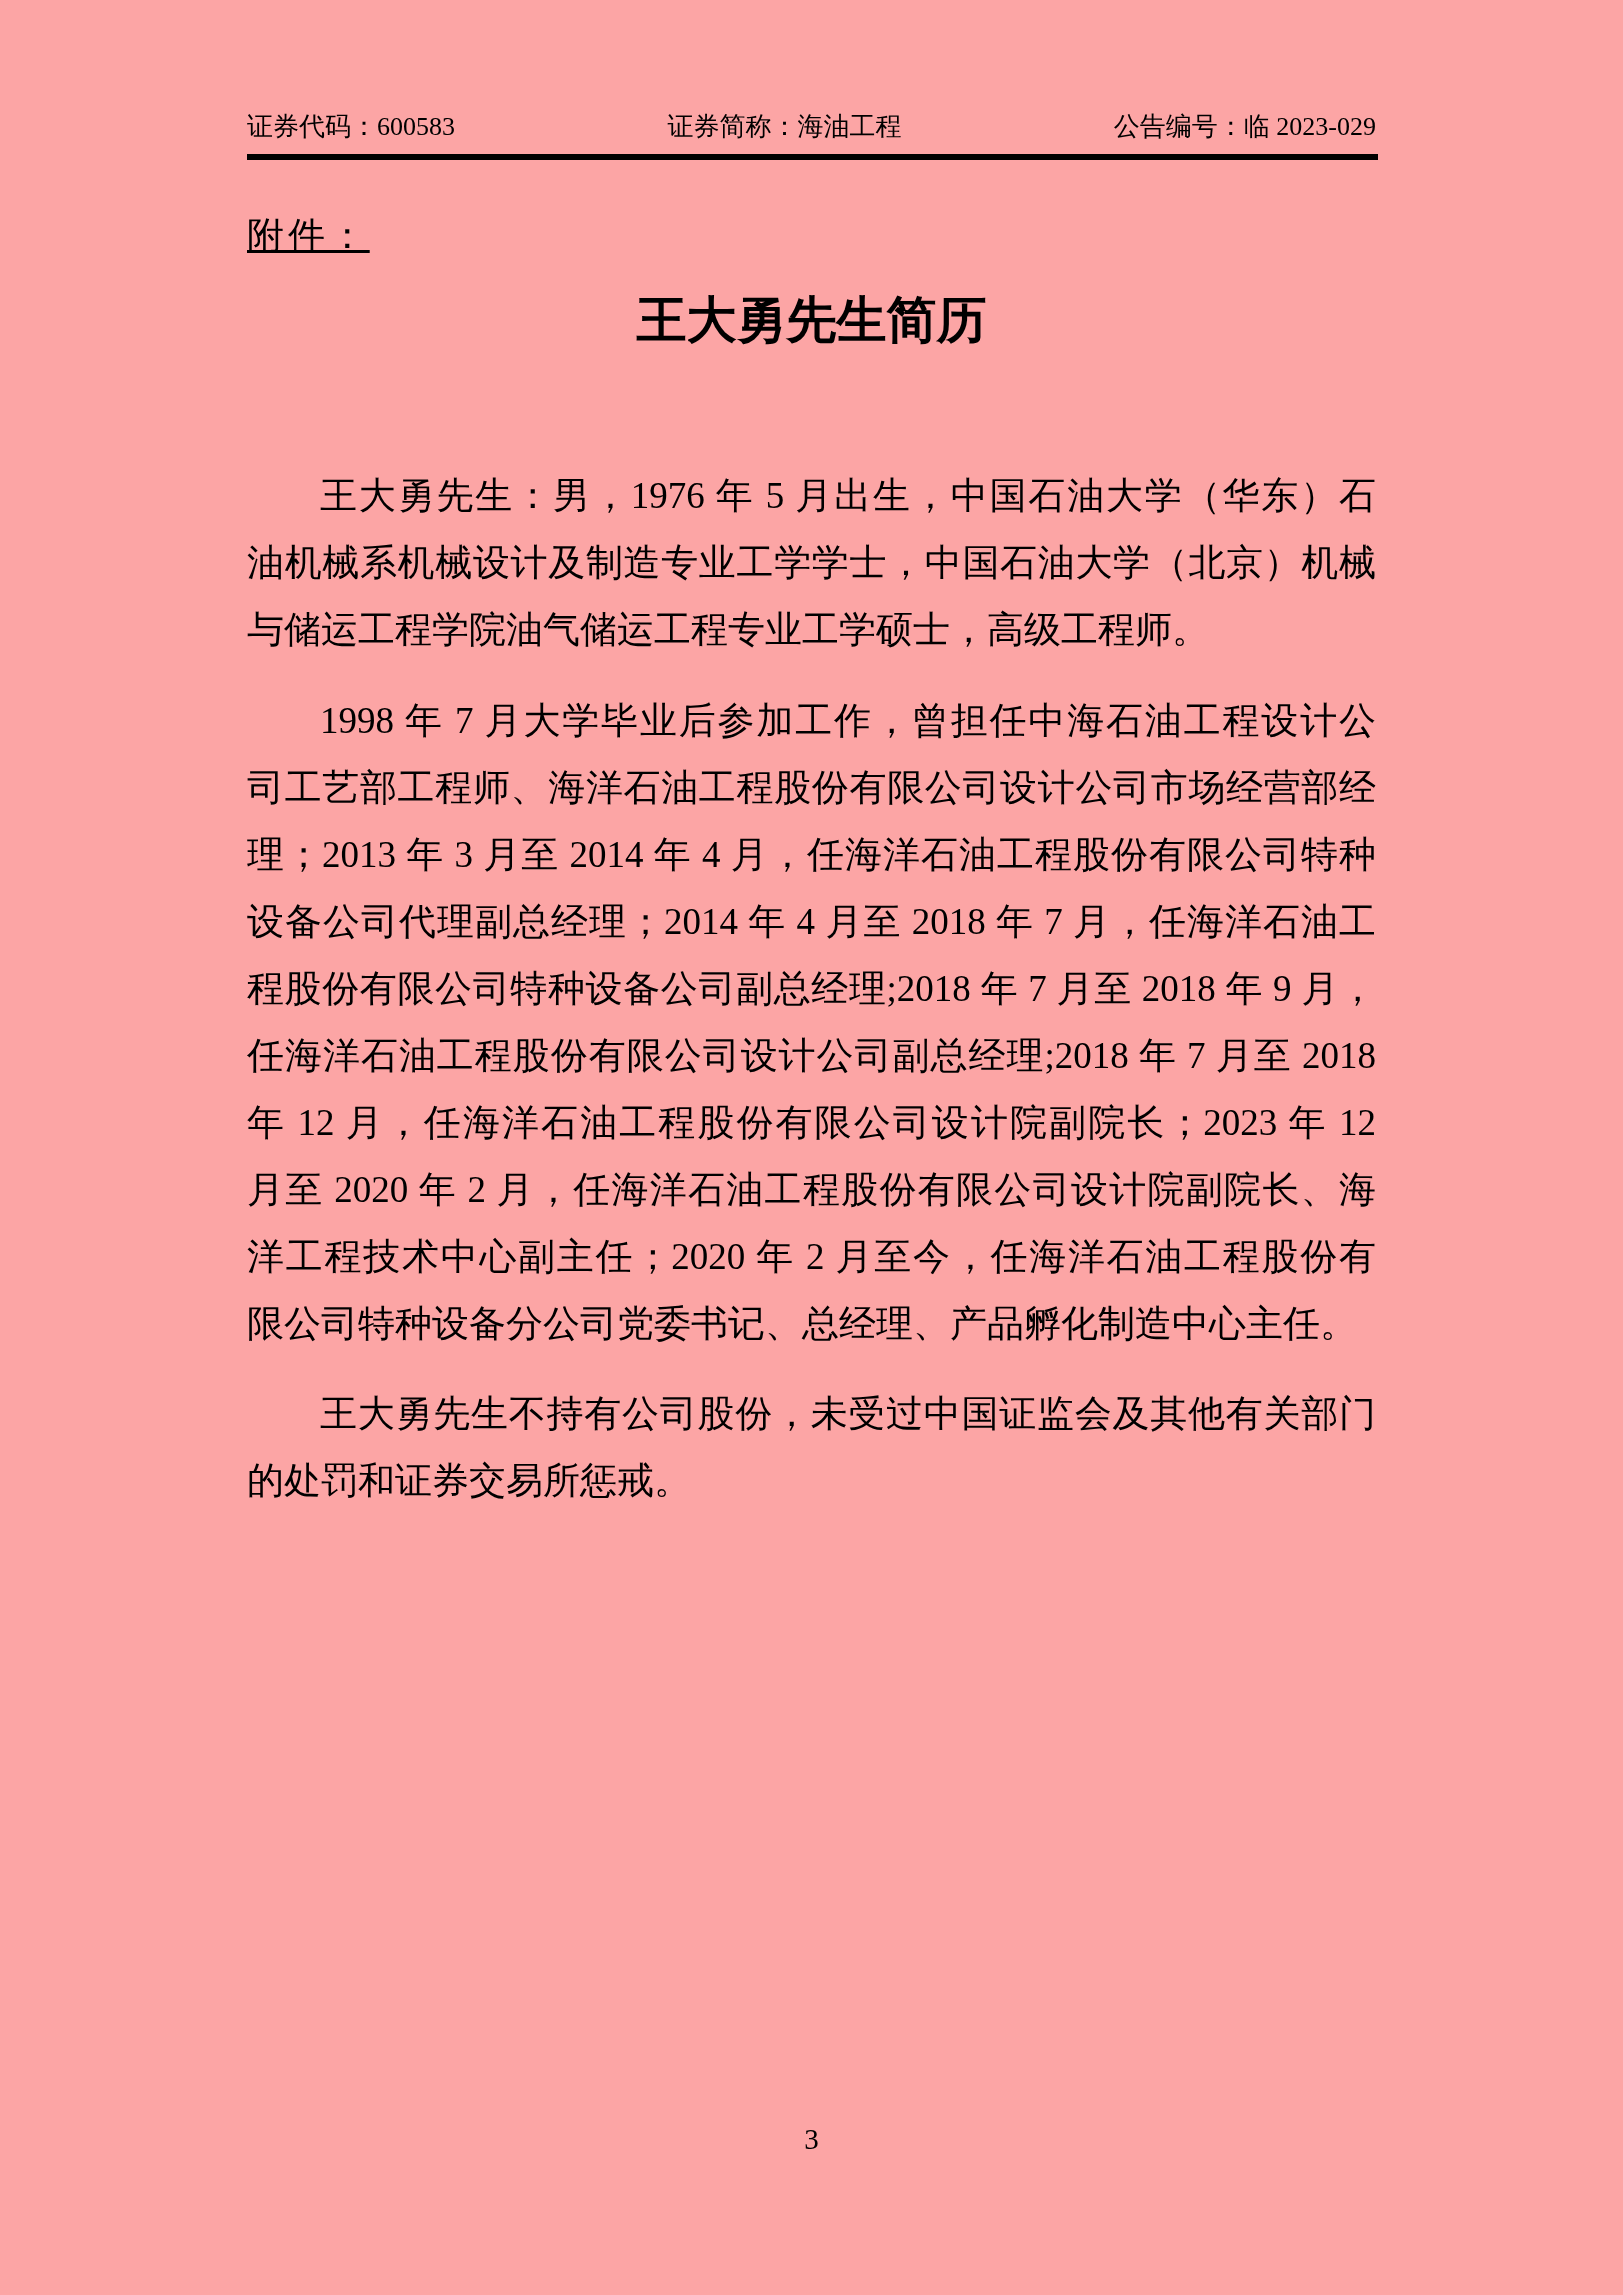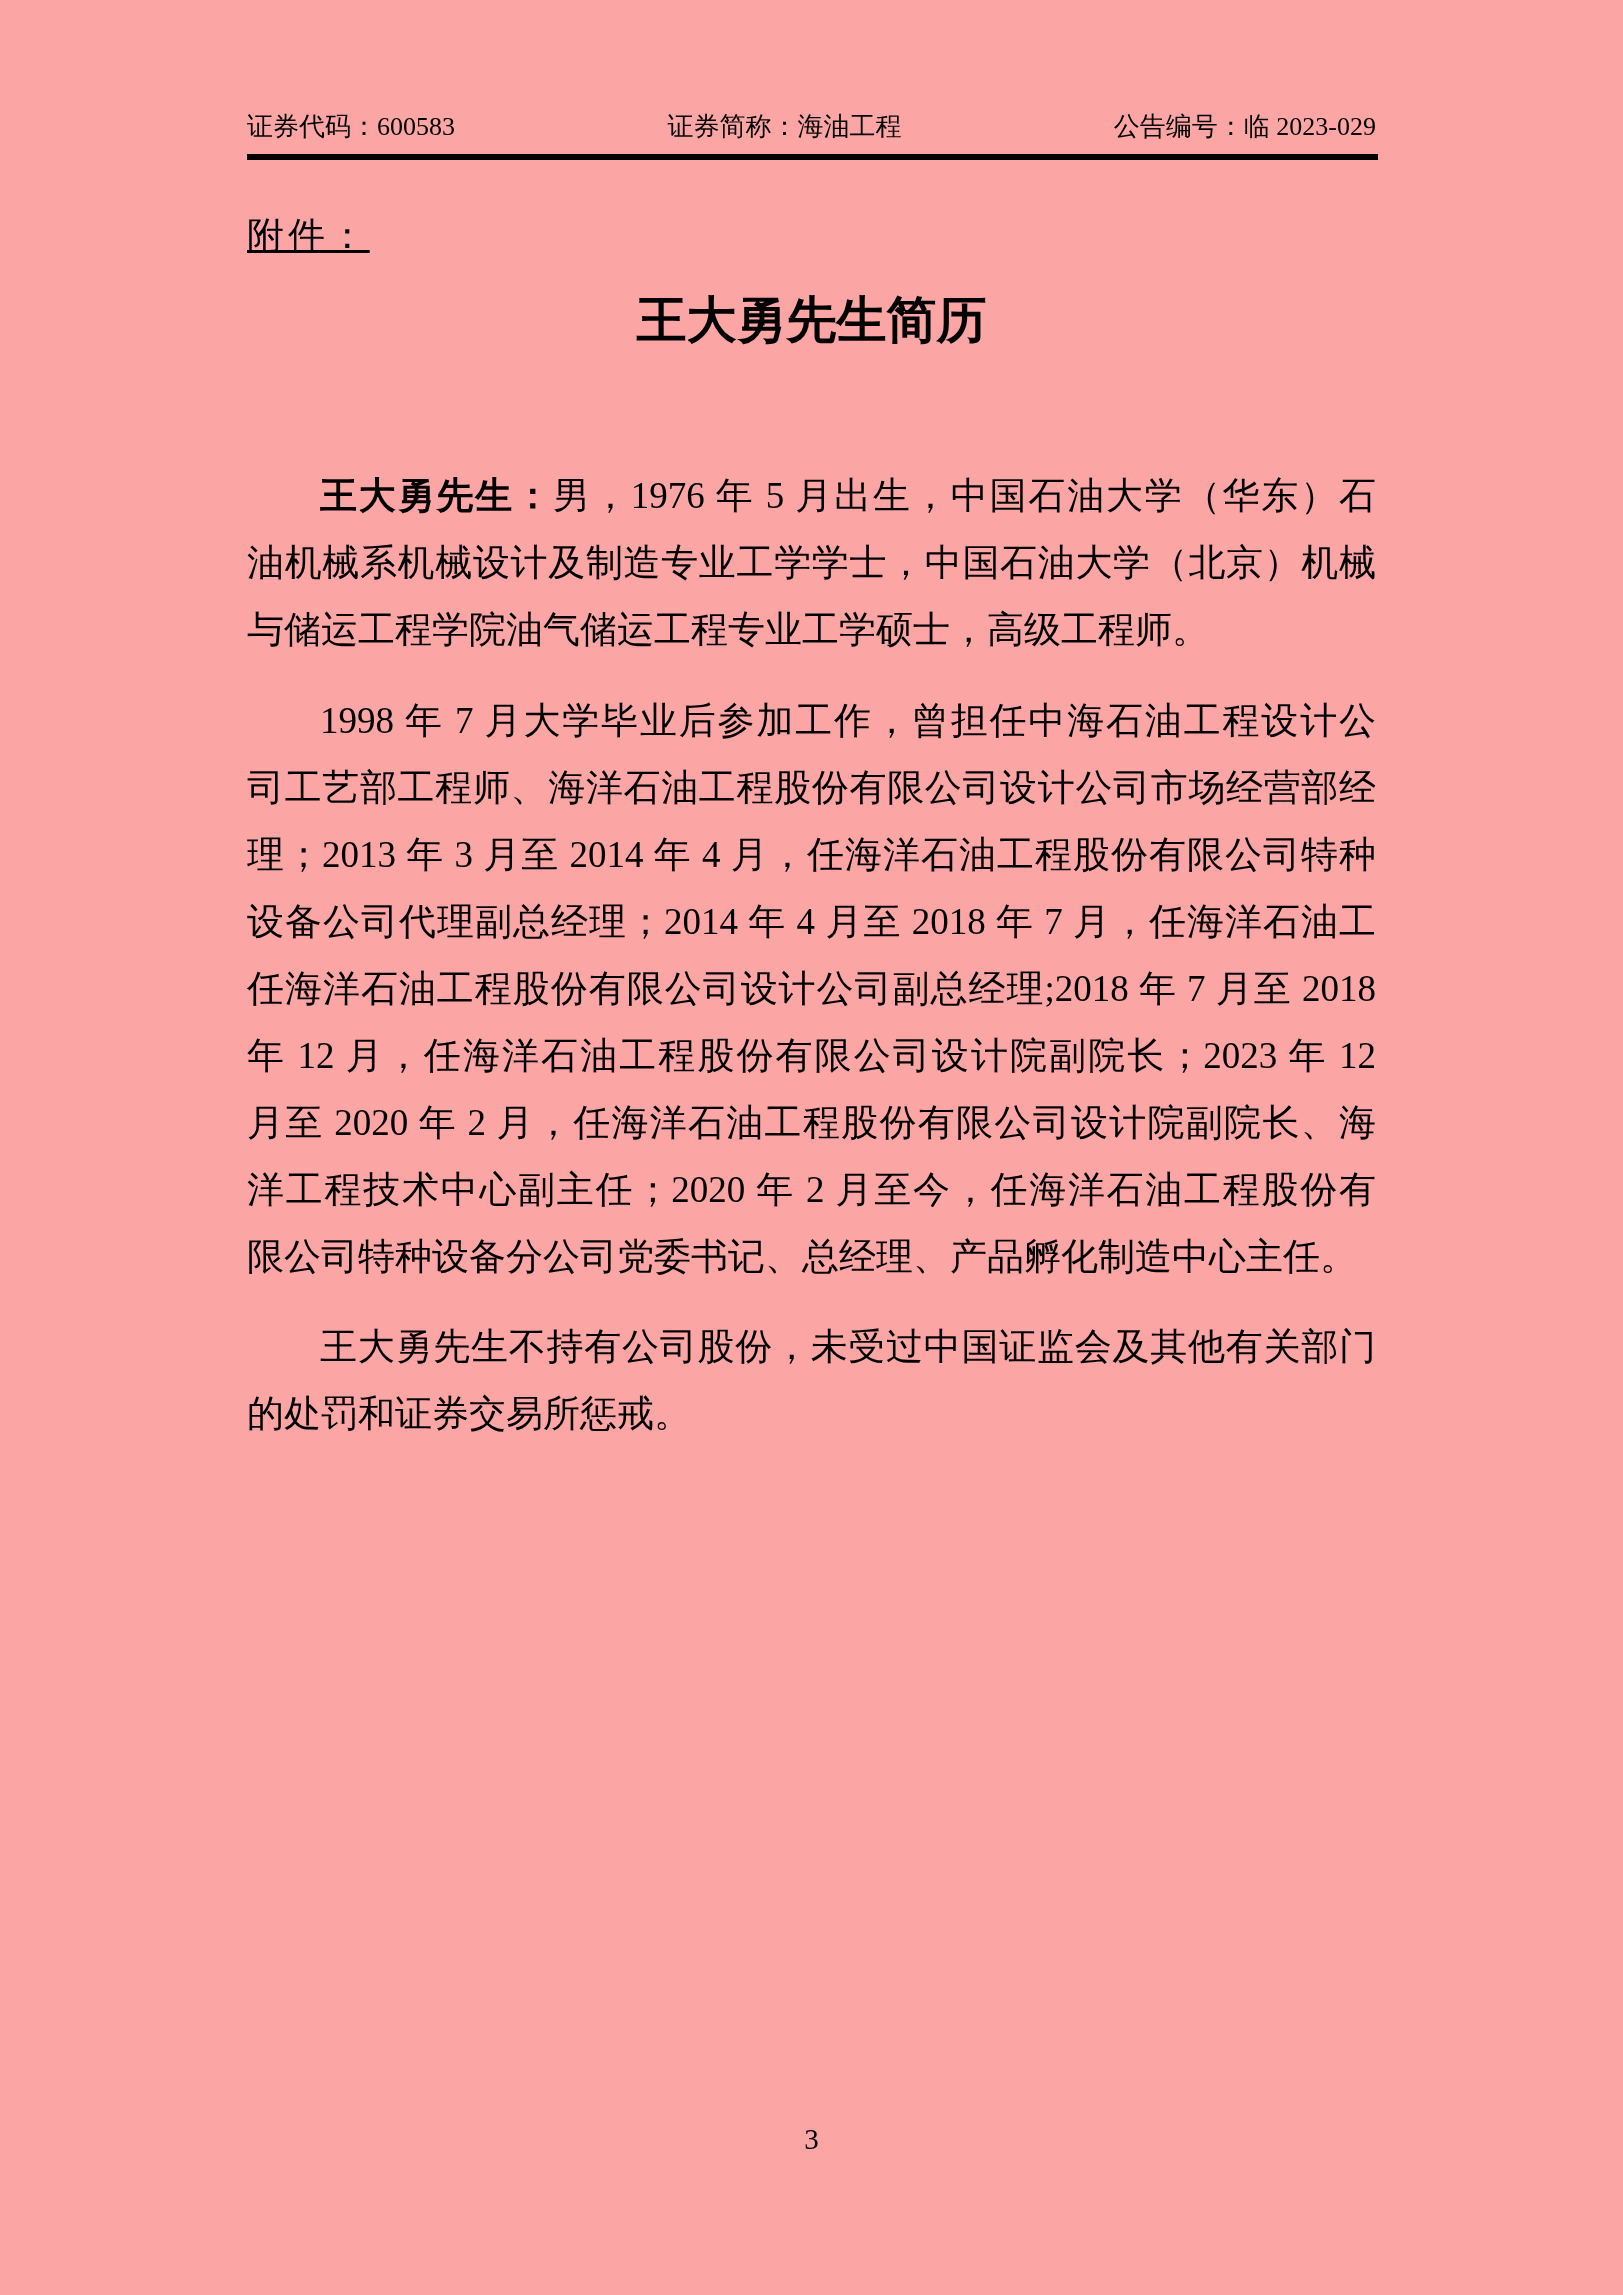--- a/index.html
+++ b/index.html
@@ -82,21 +82,21 @@
     white-space: normal;
   }
   .text-line.last {
     text-align: center;
     text-align-last: left;
   }
   .text-line.indent {
     text-indent: 73px;
   }
   .bold-run {
-    font-weight: 700;
+    font-weight: 400;
     font-family: "Liberation Sans", sans-serif;
   }
 
   
   .page-number {
     position: absolute;
     left: 0;
     top: 2121px;
     width: 100%;
     text-align: center;
@@ -124,20 +124,21 @@
       <div class="paragraph">
         <div class="text-line indent"><span class="bold-run">王大勇先生：</span><span>男，1976 年 5 月出生，中国石油大学（华东）石</span></div>
         <div class="text-line"><span>油机械系机械设计及制造专业工学学士，中国石油大学（北京）机械</span></div>
         <div class="text-line last"><span>与储运工程学院油气储运工程专业工学硕士，高级工程师。</span></div>
       </div>
       <div class="paragraph">
         <div class="text-line indent"><span>1998 年 7 月大学毕业后参加工作，曾担任中海石油工程设计公</span></div>
         <div class="text-line"><span>司工艺部工程师、海洋石油工程股份有限公司设计公司市场经营部经</span></div>
         <div class="text-line"><span>理；2013 年 3 月至 2014 年 4 月，任海洋石油工程股份有限公司特种</span></div>
         <div class="text-line"><span>设备公司代理副总经理；2014 年 4 月至 2018 年 7 月，任海洋石油工</span></div>
+        <div class="text-line"><span>程股份有限公司特种设备公司副总经理;2018 年 7 月至 2018 年 9 月，</span></div>
         <div class="text-line"><span>任海洋石油工程股份有限公司设计公司副总经理;2018 年 7 月至 2018</span></div>
         <div class="text-line"><span>年 12 月，任海洋石油工程股份有限公司设计院副院长；2023 年 12</span></div>
         <div class="text-line"><span>月至 2020 年 2 月，任海洋石油工程股份有限公司设计院副院长、海</span></div>
         <div class="text-line"><span>洋工程技术中心副主任；2020 年 2 月至今，任海洋石油工程股份有</span></div>
         <div class="text-line last"><span>限公司特种设备分公司党委书记、总经理、产品孵化制造中心主任。</span></div>
       </div>
       <div class="paragraph">
         <div class="text-line indent"><span>王大勇先生不持有公司股份，未受过中国证监会及其他有关部门</span></div>
         <div class="text-line last"><span>的处罚和证券交易所惩戒。</span></div>
       </div>

